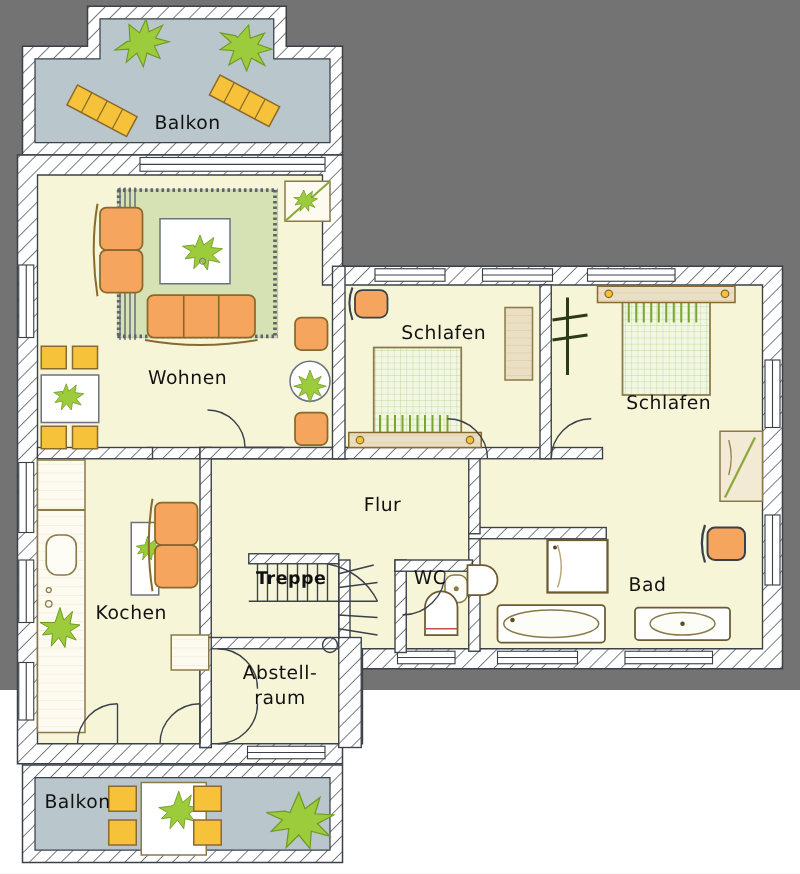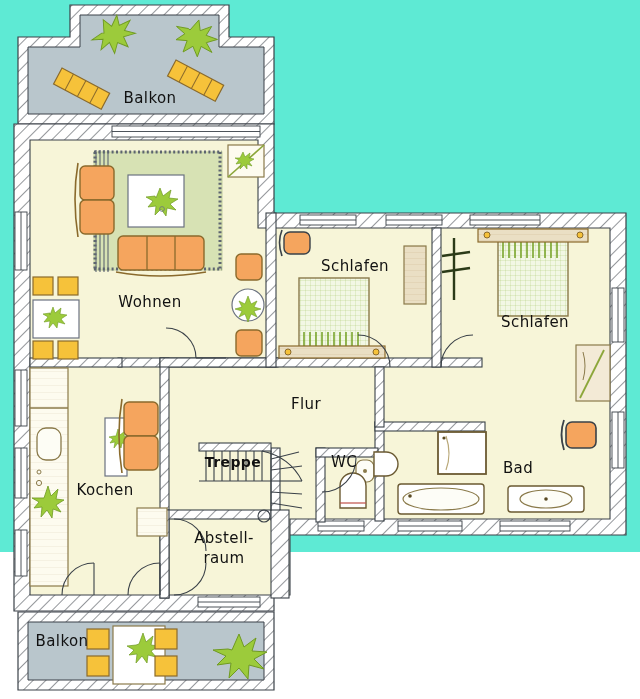--- a/index.html
+++ b/index.html
@@ -1,18 +1,18 @@
 <!DOCTYPE html>
 <html><head>
 <meta charset="utf-8">
 <style>
   html,body{margin:0;padding:0;background:#ffffff;}
   body{width:640px;height:699px;overflow:hidden;
        font-family:"DejaVu Sans","Liberation Sans",sans-serif;}
-  #stage{position:relative;width:640px;height:552px;background:#5eead4;text-align:right;}
+  #stage{position:relative;width:640px;height:552px;background:#737373;text-align:right;}
   svg#plan{position:absolute;left:0;top:0;width:640px;height:699px;display:block;}
   .rlabel{font-family:"DejaVu Sans","Liberation Sans",sans-serif;
           font-size:15px;fill:#111;letter-spacing:.4px;}
   .rlabel.bold{font-weight:bold;font-size:14px;}
 </style>
 </head>
 <body>
 
 <div id="stage">
 <svg id="plan" viewBox="0 0 640 699">

